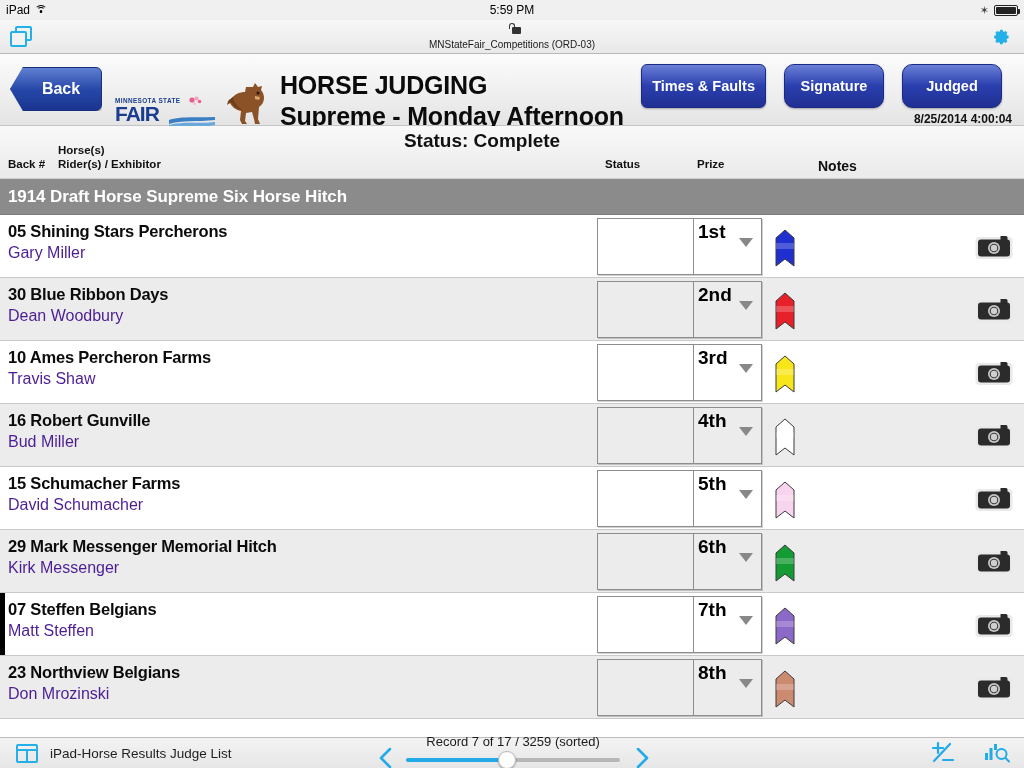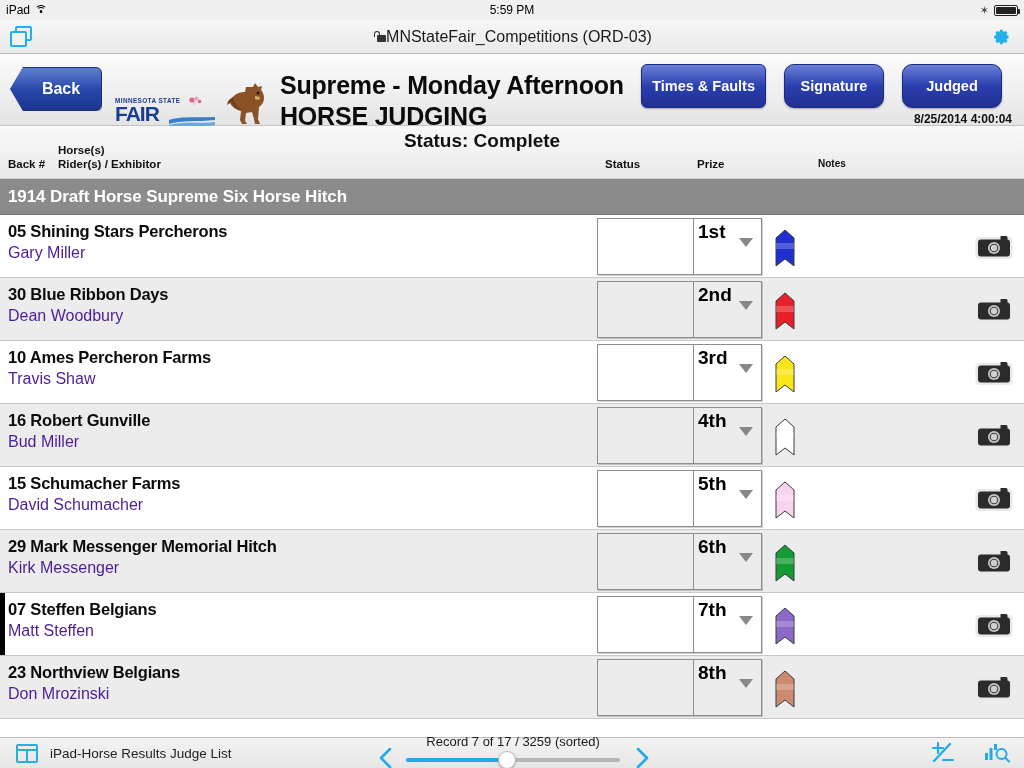--- a/index.html
+++ b/index.html
@@ -42,21 +42,21 @@
   .fm-toolbar {
     height: 34px; width: 100%;
     background: linear-gradient(#f7f7f7, #e9e9e9);
     border-bottom: 1px solid #b9b9b9;
     display: flex; align-items: center;
     position: relative;
   }
   .fm-layout-icon { position: absolute; left: 10px; width: 24px; height: 22px; }
   .fm-layout-icon .b1 { position:absolute; left:5px; top:0; width:17px; height:15px; border:2.2px solid #23b0e8; border-radius:2px;}
   .fm-layout-icon .b2 { position:absolute; left:0px; top:5px; width:17px; height:16px; border:2.2px solid #23b0e8; border-radius:2px; background:#f2f2f2;}
-  .fm-title { position:absolute; left:0; right:0; text-align:center; font-size:16px; color:#1a1a1a; display:flex; align-items:center; justify-content:center; gap:5px;}
+  .fm-title { position:absolute; left:0; right:0; text-align:center; font-size:10px; color:#1a1a1a; display:flex; align-items:center; justify-content:center; gap:5px;flex-direction:column;}
   .lock-glyph { display:inline-block; width:9px; height:11px; position:relative; }
   .lock-glyph .body { position:absolute; bottom:0; width:9px; height:7px; background:#333; border-radius:1px;}
   .lock-glyph .shackle { position:absolute; top:0; left:1.5px; width:6px; height:6px; border:1.5px solid #333; border-bottom:none; border-radius:3px 3px 0 0;}
   .fm-gear { position:absolute; right: 12px; width: 22px; height: 22px; }
 
   
   .app-header {
     height: 72px; width:100%;
     background: linear-gradient(#fcfcfc, #eeeeee 60%, #e4e4e4);
     border-bottom: 1px solid #c4c4c4;
@@ -111,21 +111,21 @@
   .status-complete {
     position:absolute; left: 0; right: 0; top: 4px;
     text-align:center; font-size: 19px; font-weight: bold; color:#111;
     padding-right: 60px;
   }
   .ch-backnum { position:absolute; left: 8px; top: 32px; font-size: 11.5px; font-weight:bold; color:#111; }
   .ch-horses  { position:absolute; left: 58px; top: 18px; font-size: 11.5px; font-weight:bold; color:#111; }
   .ch-riders  { position:absolute; left: 58px; top: 32px; font-size: 11.5px; font-weight:bold; color:#111; }
   .ch-status  { position:absolute; left: 605px; top: 32px; font-size: 11.5px; font-weight:bold; color:#111; }
   .ch-prize   { position:absolute; left: 697px; top: 32px; font-size: 11.5px; font-weight:bold; color:#111; }
-  .ch-notes   { position:absolute; left: 818px; top: 32px; font-size: 10px; font-weight:bold; color:#111;text-align:right; }
+  .ch-notes   { position:absolute; left: 818px; top: 32px; font-size: 14px; font-weight:bold; color:#111;text-align:right; }
 
   
   .group-bar {
     height: 36px; width: 100%;
     background: #8b8b8b;
     display:flex; align-items:center;
     padding-left: 8px;
     color:#fff; font-size: 17px; font-weight: bold;
     border-bottom: 1px solid #7b7b7b;
     letter-spacing: -0.1px;
@@ -265,22 +265,22 @@
     </div>
 
     <svg class="horse-icon" viewBox="0 0 48 42">
       <path fill="#8a5226" d="M31 4 l2-4 3 4 4-1 -1 4 c2 2 3 5 3 8 0 4-2 7-5 9 l-1 12 2 5 -5 0 -1-5 -2-7 -6 1 -1 8 2 3 -5 0 -2-4 1-9 c-5-1-9-4-11-8 l-3 2 1-4 4-3 c3-4 8-6 13-6 l1-5 z"></path>
       <path fill="#6d3f1c" d="M20 27 c-5-1-9-4-11-8 l-3 2 1-4 4-3 c1 6 5 10 9 13z"></path>
       <circle cx="36" cy="10" r="1.5" fill="#2b1808"></circle>
       <path fill="#d9a86b" d="M33 13 l5 1 -1 3 -4-1z"></path>
     </svg>
 
     <div class="header-title">
+      <div>HORSE JUDGING</div>
       <div>Supreme - Monday Afternoon</div>
-      <div>HORSE JUDGING</div>
     </div>
 
     <div class="hdr-btns">
       <div class="hdr-btn">Times &amp; Faults</div>
       <div class="hdr-btn wide">Signature</div>
       <div class="hdr-btn wide">Judged</div>
     </div>
     <div class="hdr-timestamp">8/25/2014 4:00:04</div>
   </div>
 

